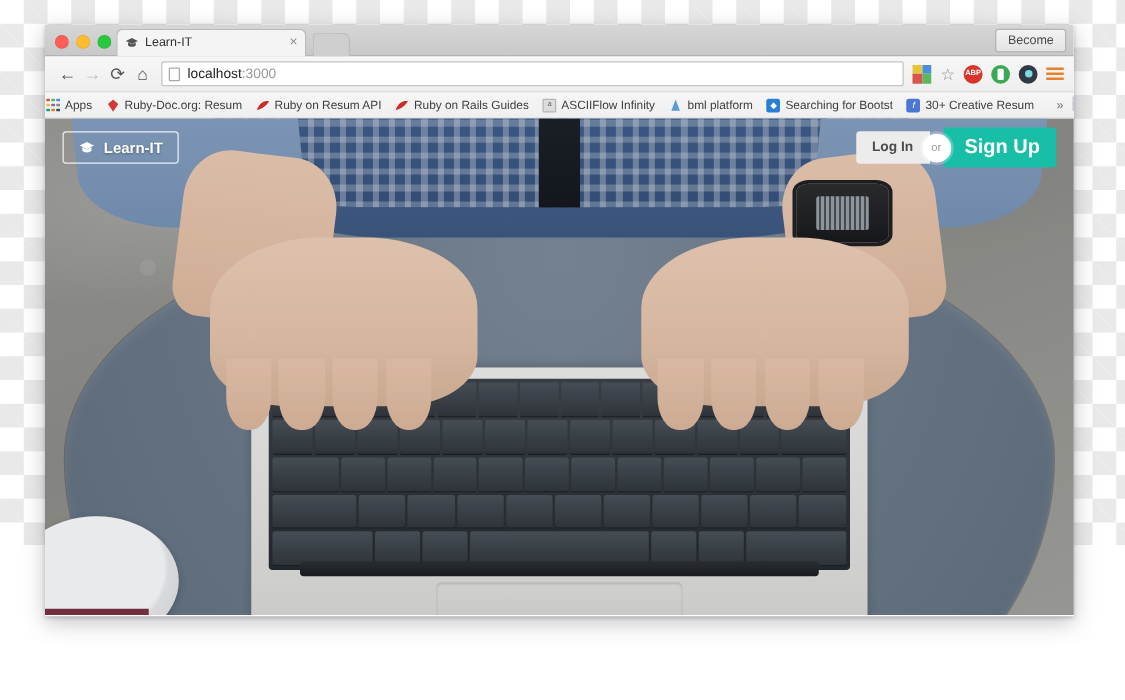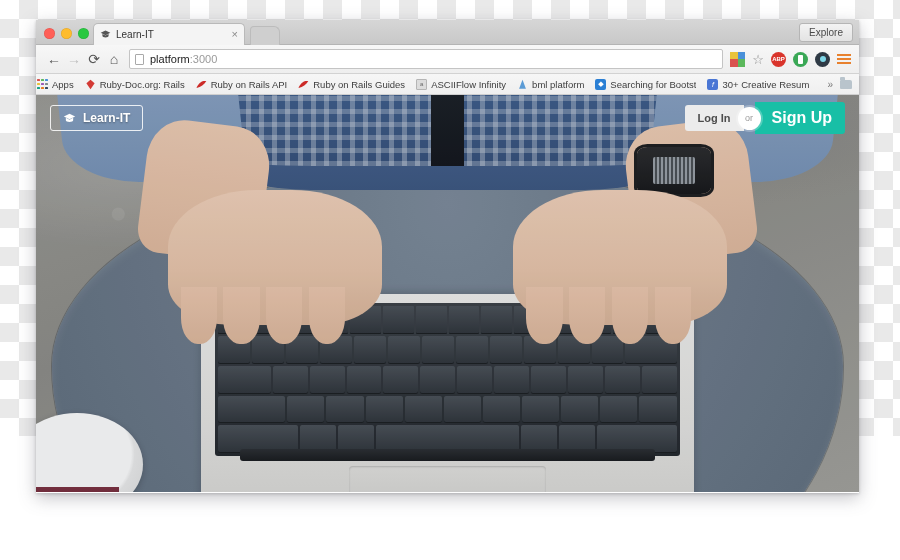--- a/index.html
+++ b/index.html
@@ -330,33 +330,33 @@
         <svg class="tab-fav" viewBox="0 0 16 16">
           <path d="M8 2 L15 5.5 L8 9 L1 5.5 Z" fill="#555"></path>
           <path d="M3.5 7.2 V10.2 C3.5 11.4 5.6 12.3 8 12.3 C10.4 12.3 12.5 11.4 12.5 10.2 V7.2 L8 9.4 Z" fill="#555"></path>
         </svg>
         <span class="tab-title">Learn-IT</span>
         <span class="tab-close">×</span>
       </div>
       <div class="tab-new"></div>
 
       <div class="profile-btn">
-        <span>Explore</span>
+        <span>Become</span>
       </div>
     </div>
 
     <div class="toolbar">
       <span class="nav-btn">←</span>
       <span class="nav-btn dim">→</span>
       <span class="nav-btn">⟳</span>
       <span class="nav-btn">⌂</span>
 
       <div class="omnibox">
         <span class="omni-doc"></span>
-        <span class="omni-url"><span>platform</span><span class="port">:3000</span></span>
+        <span class="omni-url"><span>localhost</span><span class="port">:3000</span></span>
       </div>
 
       <div class="tb-icons">
         <span class="ext ext-sq">
           <i style="background:#e8c33c"></i>
             <i style="background:#4a90d9"></i>
           <i style="background:#d9534f"></i>
             <i style="background:#5cb85c"></i>
         </span>
         <span class="star">☆</span>
@@ -388,28 +388,28 @@
             <i style="background:#e67e22"></i>
             <i style="background:#34495e"></i>
         </span>
         <span class="bm-lbl">Apps</span>
       </div>
 
       <div class="bm">
         <svg class="bm-ico" viewBox="0 0 16 16">
           <path d="M2 6 L8 1 L14 6 L8 15 Z" fill="#d33a35"></path>
         </svg>
-        <span class="bm-lbl">Ruby-Doc.org: Rails</span>
+        <span class="bm-lbl">Ruby-Doc.org: Resum</span>
       </div>
 
       <div class="bm">
         <svg class="bm-ico" viewBox="0 0 16 16">
           <path d="M1 12 C5 4 10 2 15 3 C12 8 7 12 1 13 Z" fill="#cc2b28"></path>
         </svg>
-        <span class="bm-lbl">Ruby on Rails API</span>
+        <span class="bm-lbl">Ruby on Resum API</span>
       </div>
 
       <div class="bm">
         <svg class="bm-ico" viewBox="0 0 16 16">
           <path d="M1 12 C5 4 10 2 15 3 C12 8 7 12 1 13 Z" fill="#cc2b28"></path>
         </svg>
         <span class="bm-lbl">Ruby on Rails Guides</span>
       </div>
 
       <div class="bm">

